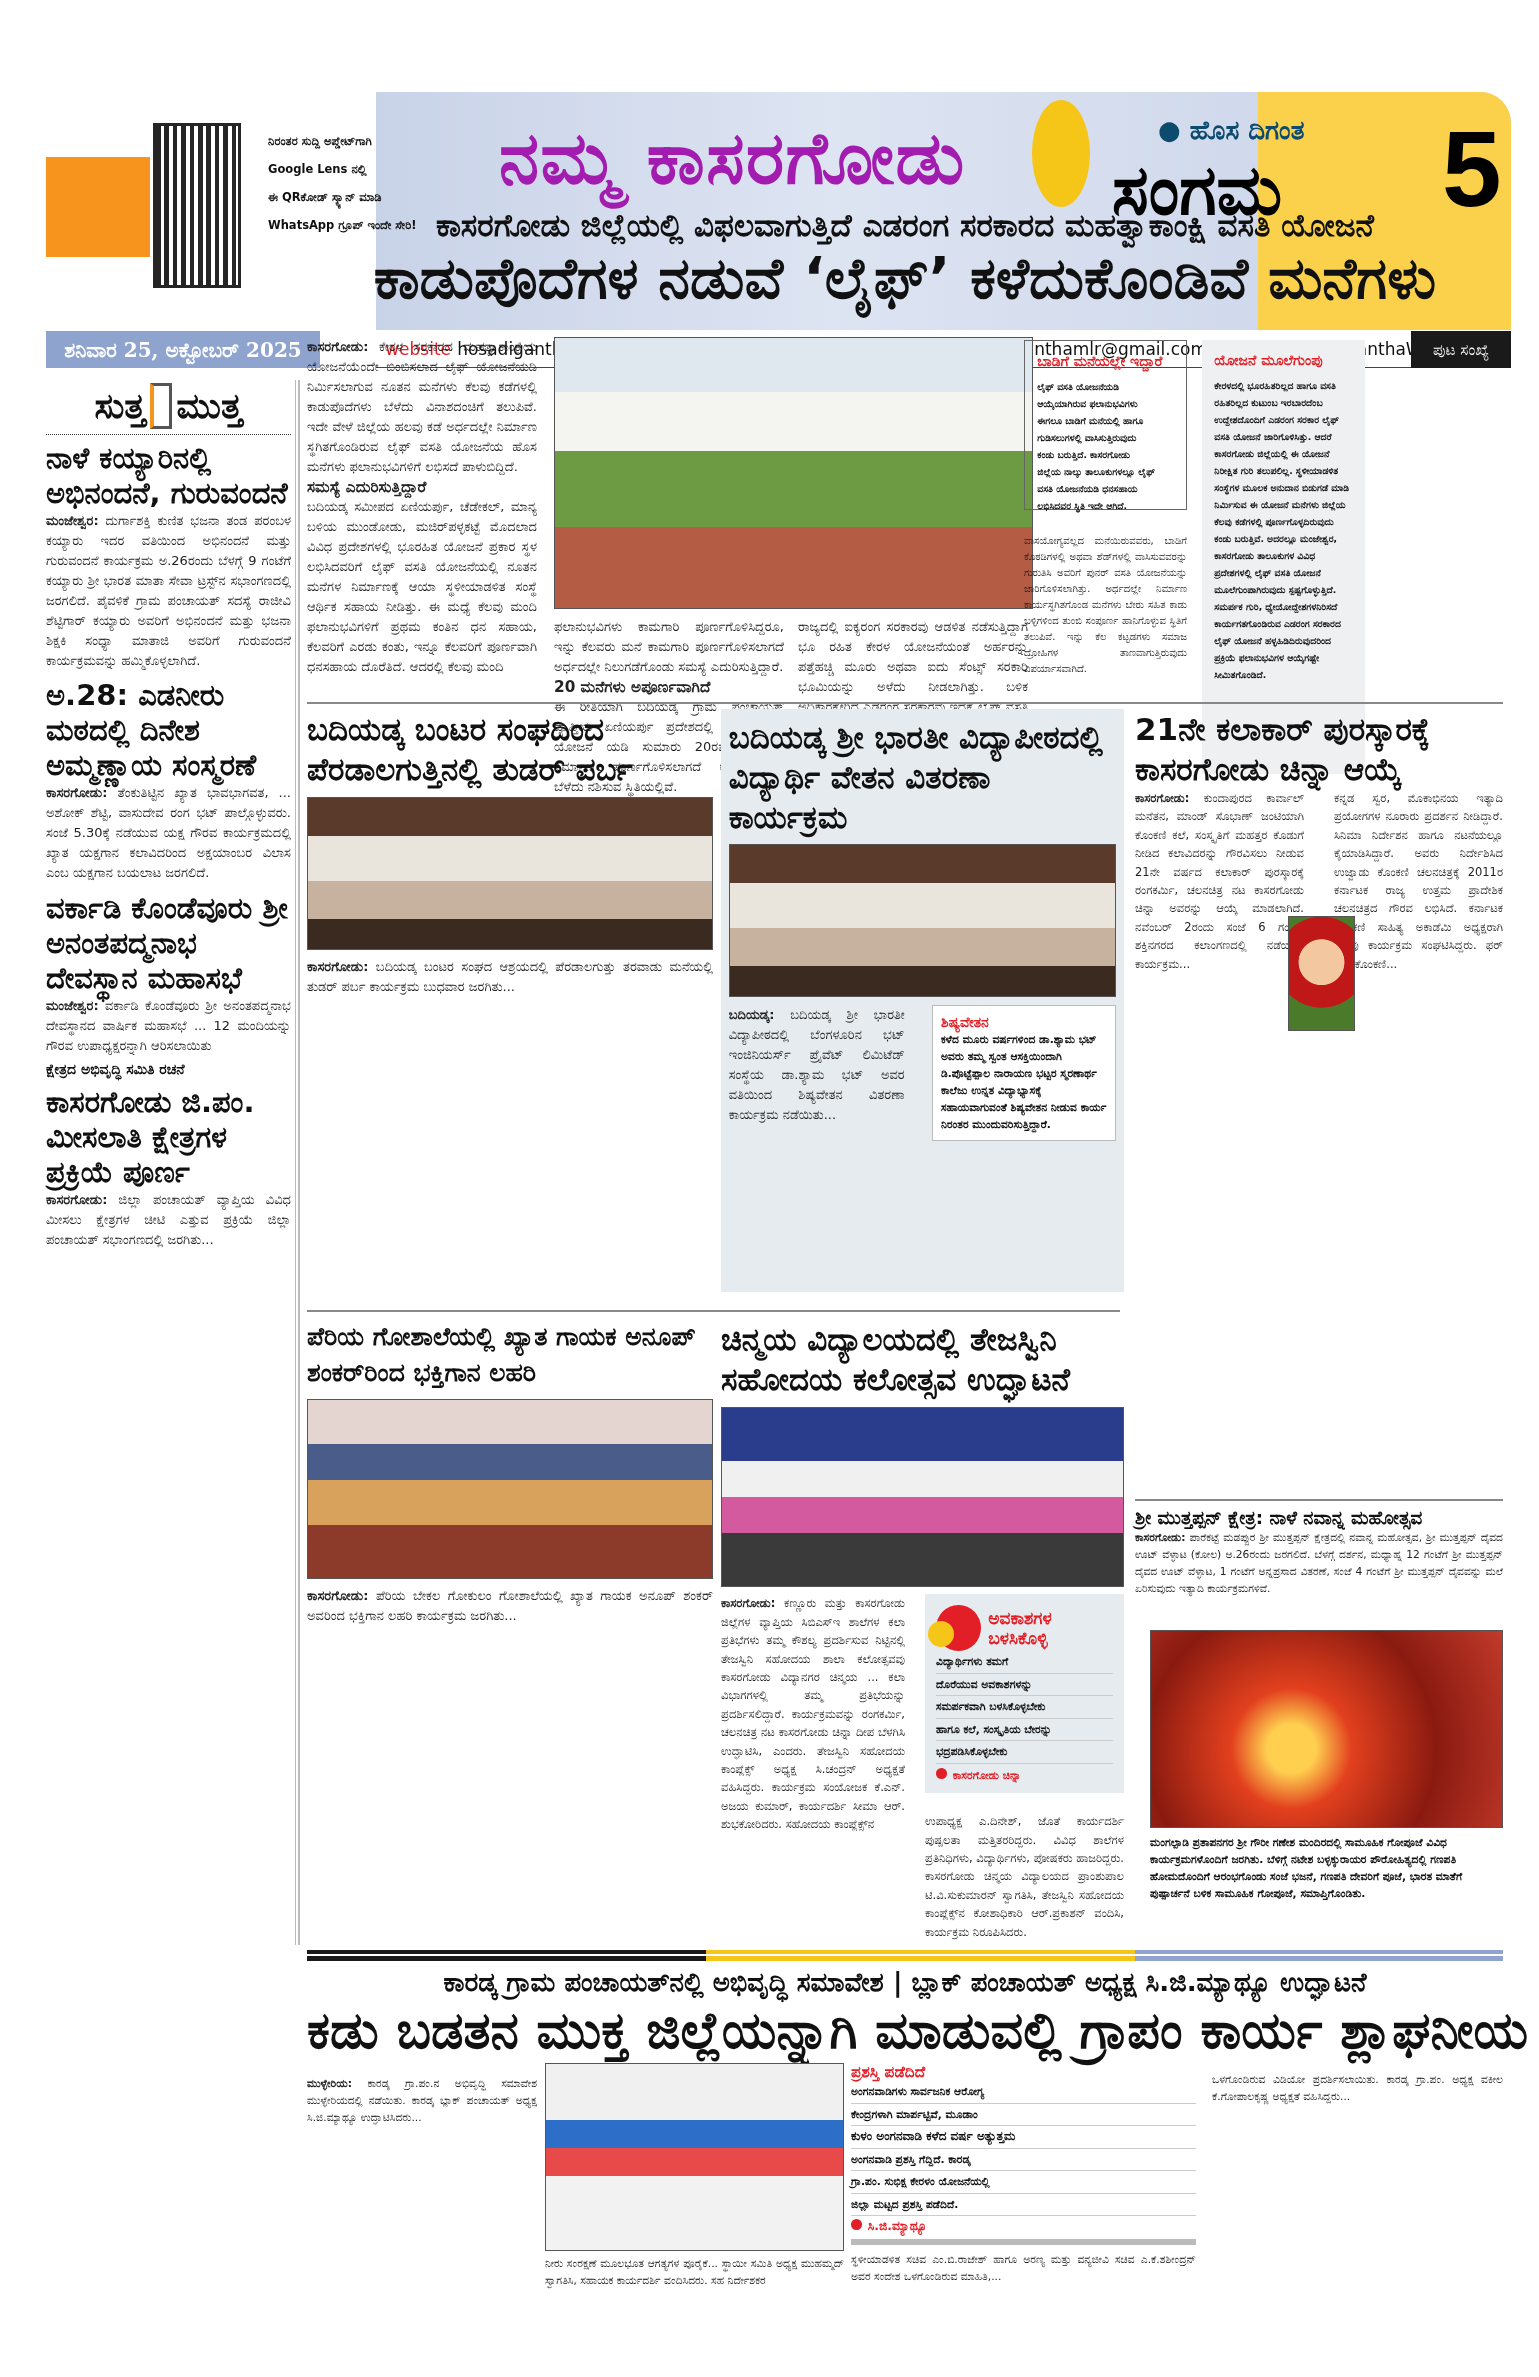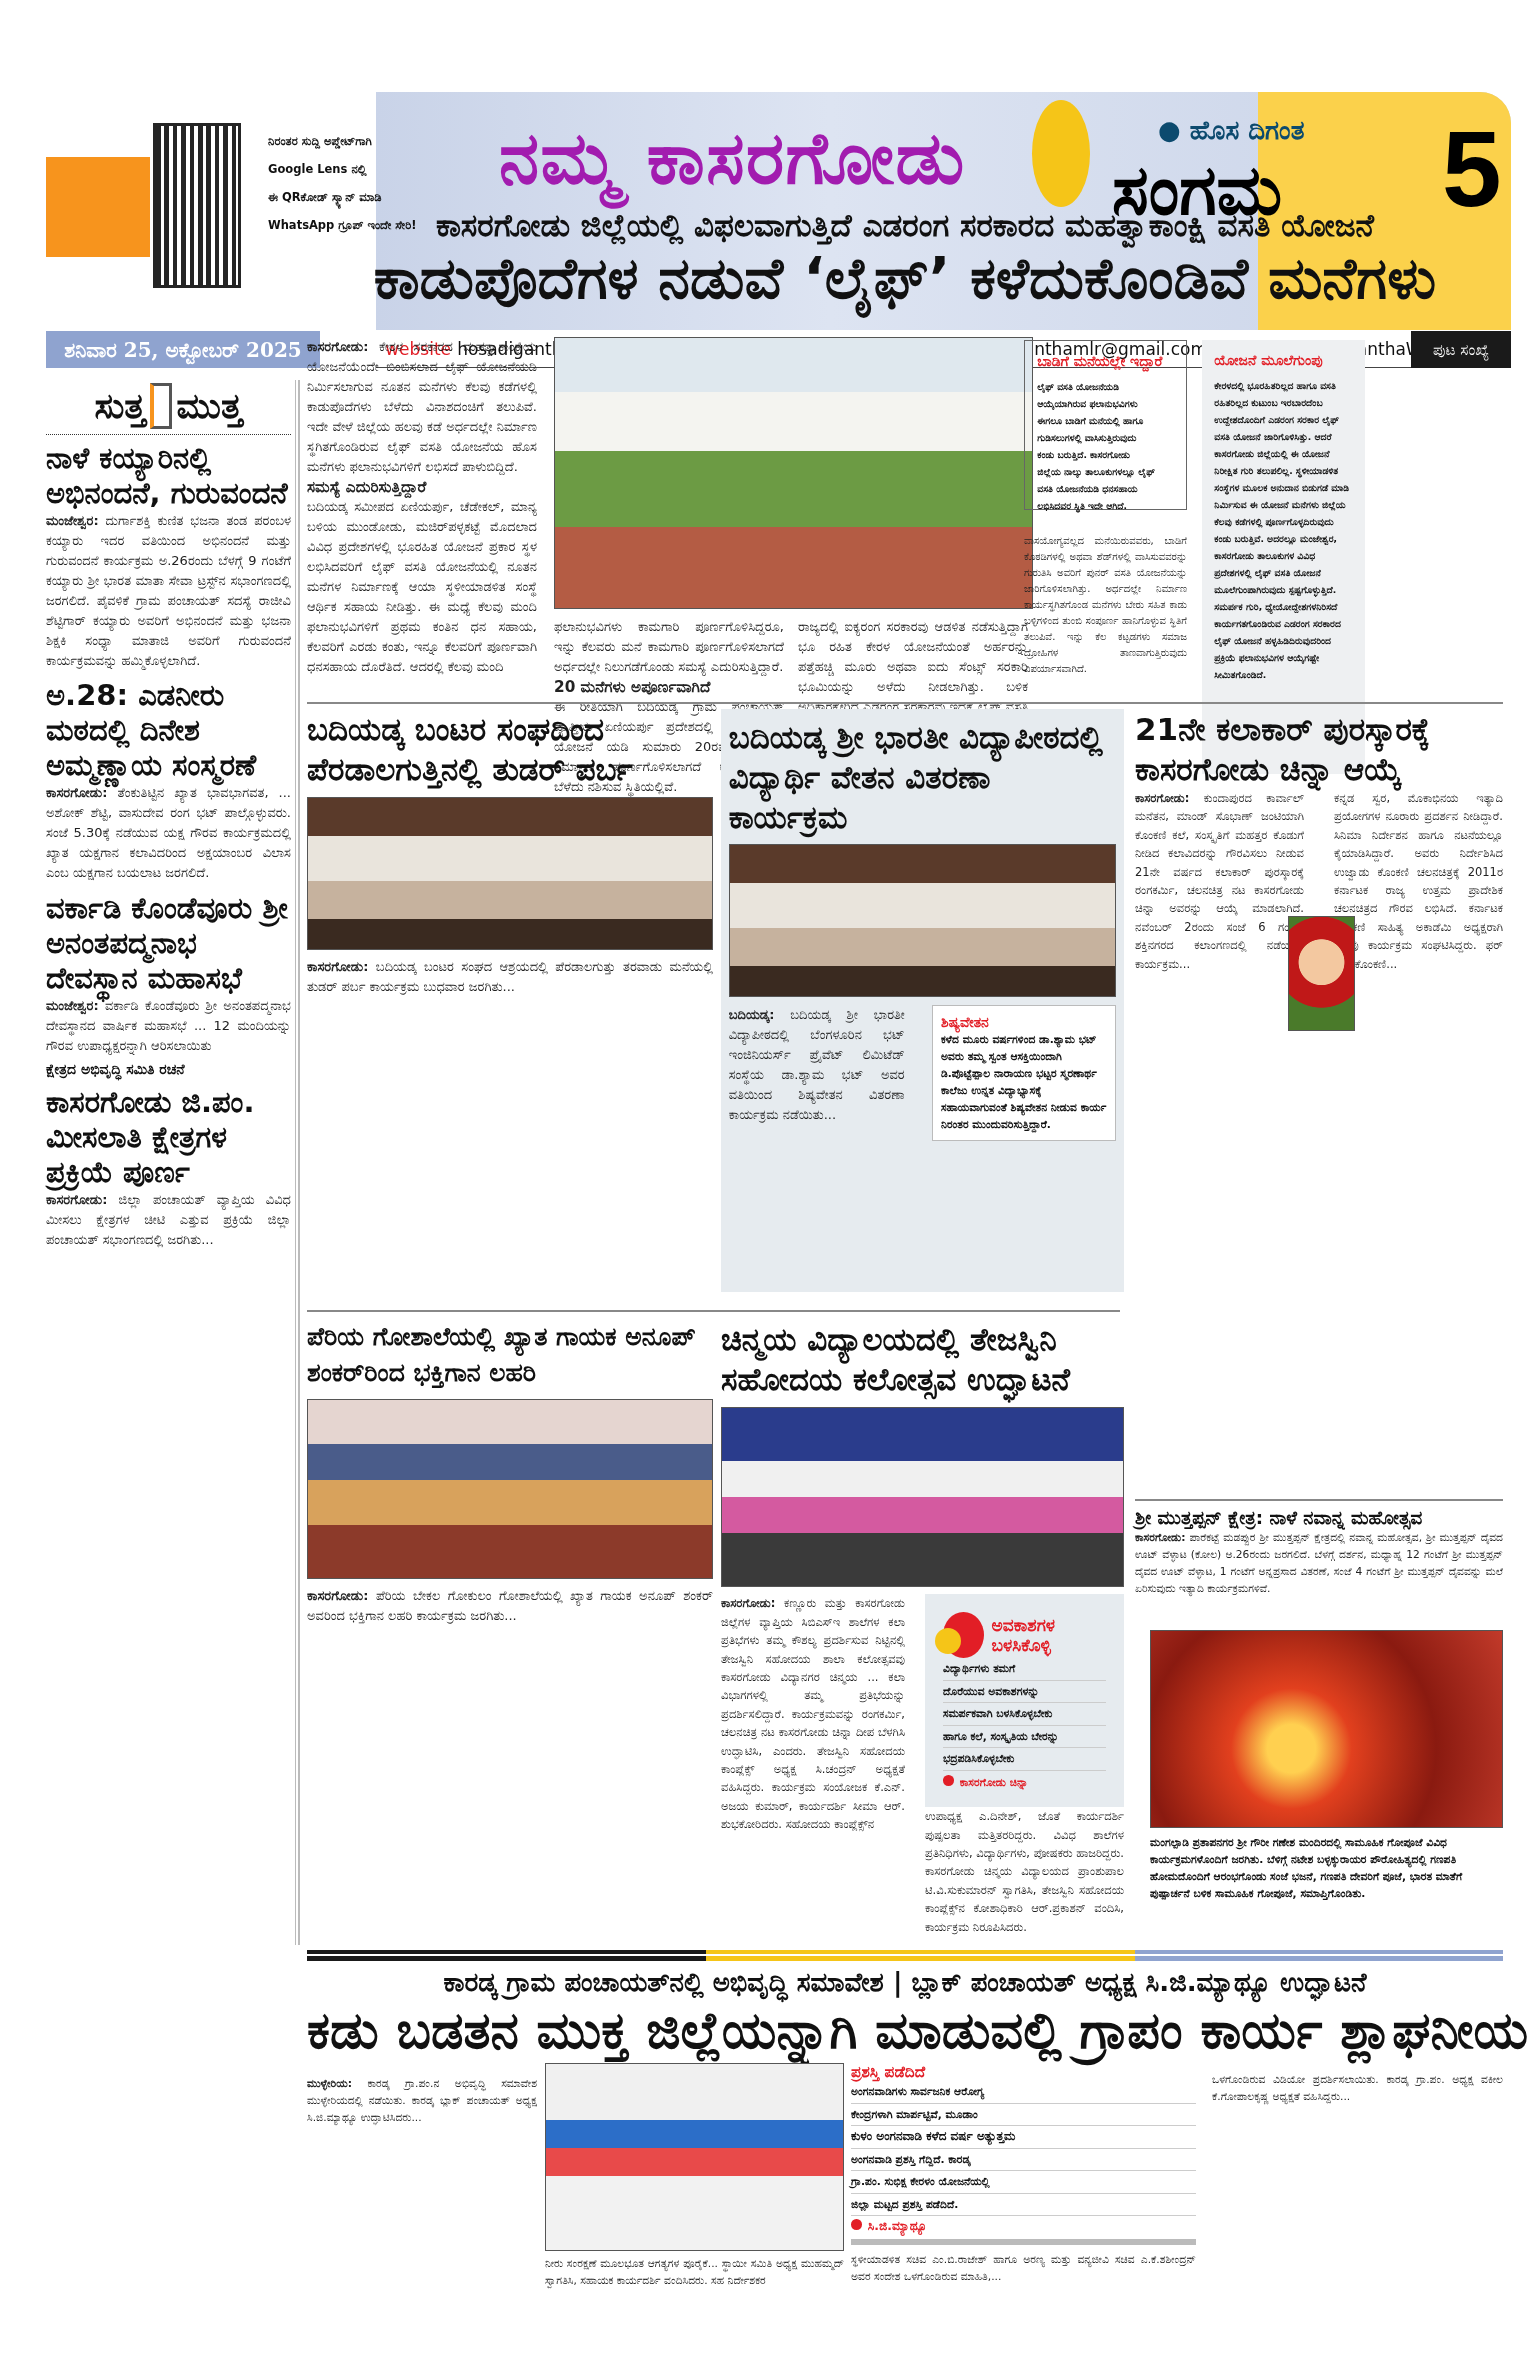--- a/index.html
+++ b/index.html
@@ -177,33 +177,33 @@
 <div class="abs" style="left:307px;top:1319px;width:406px">
   <div style="font-size:25px;font-weight:bold;line-height:36px">ಪೆರಿಯ ಗೋಶಾಲೆಯಲ್ಲಿ ಖ್ಯಾತ ಗಾಯಕ ಅನೂಪ್ ಶಂಕರ್‌ರಿಂದ ಭಕ್ತಿಗಾನ ಲಹರಿ</div>
   <div class="photo stage" style="height:180px;margin:7.7px 0"></div>
   <p class="body"><b>ಕಾಸರಗೋಡು:</b> <span>ಪೆರಿಯ ಬೇಕಲ ಗೋಕುಲಂ ಗೋಶಾಲೆಯಲ್ಲಿ ಖ್ಯಾತ ಗಾಯಕ ಅನೂಪ್ ಶಂಕರ್ ಅವರಿಂದ ಭಕ್ತಿಗಾನ ಲಹರಿ ಕಾರ್ಯಕ್ರಮ ಜರಗಿತು...</span></p>
 </div>
 <div class="abs" style="left:721px;top:1319px;width:403px">
   <div style="font-size:31px;font-weight:bold;line-height:40px">ಚಿನ್ಮಯ ವಿದ್ಯಾಲಯದಲ್ಲಿ ತೇಜಸ್ವಿನಿ ಸಹೋದಯ ಕಲೋತ್ಸವ ಉದ್ಘಾಟನೆ</div>
   <div class="photo blue" style="height:180px;margin:7.7px 0"></div>
   <p class="body" style="width:184px;float:left;font-size:11.5px;line-height:18.4px"><b>ಕಾಸರಗೋಡು:</b> <span>ಕಣ್ಣೂರು ಮತ್ತು ಕಾಸರಗೋಡು ಜಿಲ್ಲೆಗಳ ವ್ಯಾಪ್ತಿಯ ಸಿಬಿಎಸ್‌ಇ ಶಾಲೆಗಳ ಕಲಾ ಪ್ರತಿಭೆಗಳು ತಮ್ಮ ಕೌಶಲ್ಯ ಪ್ರದರ್ಶಿಸುವ ನಿಟ್ಟಿನಲ್ಲಿ ತೇಜಸ್ವಿನಿ ಸಹೋದಯ ಶಾಲಾ ಕಲೋತ್ಸವವು ಕಾಸರಗೋಡು ವಿದ್ಯಾನಗರ ಚಿನ್ಮಯ ... ಕಲಾ ವಿಭಾಗಗಳಲ್ಲಿ ತಮ್ಮ ಪ್ರತಿಭೆಯನ್ನು ಪ್ರದರ್ಶಿಸಲಿದ್ದಾರೆ. ಕಾರ್ಯಕ್ರಮವನ್ನು ರಂಗಕರ್ಮಿ, ಚಲನಚಿತ್ರ ನಟ ಕಾಸರಗೋಡು ಚಿನ್ನಾ ದೀಪ ಬೆಳಗಿಸಿ ಉದ್ಘಾಟಿಸಿ, ಎಂದರು. ತೇಜಸ್ವಿನಿ ಸಹೋದಯ ಕಾಂಪ್ಲೆಕ್ಸ್ ಅಧ್ಯಕ್ಷ ಸಿ.ಚಂದ್ರನ್ ಅಧ್ಯಕ್ಷತೆ ವಹಿಸಿದ್ದರು. ಕಾರ್ಯಕ್ರಮ ಸಂಯೋಜಕ ಕೆ.ಎನ್. ಅಜಯ ಕುಮಾರ್, ಕಾರ್ಯದರ್ಶಿ ಸೀಮಾ ಆರ್. ಶುಭಕೋರಿದರು. ಸಹೋದಯ ಕಾಂಪ್ಲೆಕ್ಸ್‌ನ</span></p>
   <div style="float:right;width:199px">
-    <div class="grey-bg" style="padding:18px">
+    <div class="grey-bg" style="padding:11px">
       <div style="display:flex;align-items:center;gap:7.7px">
         <span class="quote-icon"></span>
         <span style="color:#e21e26;font-weight:bold;font-size:17px">ಅವಕಾಶಗಳ ಬಳಸಿಕೊಳ್ಳಿ</span>
       </div>
       <div class="box-line" style="font-size:10.7px;line-height:21.5px">ವಿದ್ಯಾರ್ಥಿಗಳು ತಮಗೆ</div>
       <div class="box-line" style="font-size:10.7px;line-height:21.5px">ದೊರೆಯುವ ಅವಕಾಶಗಳನ್ನು</div>
       <div class="box-line" style="font-size:10.7px;line-height:21.5px">ಸಮರ್ಪಕವಾಗಿ ಬಳಸಿಕೊಳ್ಳಬೇಕು</div>
       <div class="box-line" style="font-size:10.7px;line-height:21.5px">ಹಾಗೂ ಕಲೆ, ಸಂಸ್ಕೃತಿಯ ಬೇರನ್ನು</div>
       <div class="box-line" style="font-size:10.7px;line-height:21.5px">ಭದ್ರಪಡಿಸಿಕೊಳ್ಳಬೇಕು</div>
       <div style="color:#e21e26;font-weight:bold;font-size:10.7px;margin-top:4.6px"><span class="red-dot"></span><span>ಕಾಸರಗೋಡು ಚಿನ್ನಾ</span></div>
     </div>
-    <p class="body" style="font-size:11.5px;line-height:18.4px;margin-top:0">ಉಪಾಧ್ಯಕ್ಷ ಎ.ದಿನೇಶ್, ಜೊತೆ ಕಾರ್ಯದರ್ಶಿ ಪುಷ್ಪಲತಾ ಮತ್ತಿತರರಿದ್ದರು. ವಿವಿಧ ಶಾಲೆಗಳ ಪ್ರತಿನಿಧಿಗಳು, ವಿದ್ಯಾರ್ಥಿಗಳು, ಪೋಷಕರು ಹಾಜರಿದ್ದರು. ಕಾಸರಗೋಡು ಚಿನ್ಮಯ ವಿದ್ಯಾಲಯದ ಪ್ರಾಂಶುಪಾಲ ಟಿ.ವಿ.ಸುಕುಮಾರನ್ ಸ್ವಾಗತಿಸಿ, ತೇಜಸ್ವಿನಿ ಸಹೋದಯ ಕಾಂಪ್ಲೆಕ್ಸ್‌ನ ಕೋಶಾಧಿಕಾರಿ ಆರ್.ಪ್ರಕಾಶನ್ ವಂದಿಸಿ, ಕಾರ್ಯಕ್ರಮ ನಿರೂಪಿಸಿದರು.</p>
+    <p class="body" style="font-size:11.5px;line-height:18.4px;margin-top:19px">ಉಪಾಧ್ಯಕ್ಷ ಎ.ದಿನೇಶ್, ಜೊತೆ ಕಾರ್ಯದರ್ಶಿ ಪುಷ್ಪಲತಾ ಮತ್ತಿತರರಿದ್ದರು. ವಿವಿಧ ಶಾಲೆಗಳ ಪ್ರತಿನಿಧಿಗಳು, ವಿದ್ಯಾರ್ಥಿಗಳು, ಪೋಷಕರು ಹಾಜರಿದ್ದರು. ಕಾಸರಗೋಡು ಚಿನ್ಮಯ ವಿದ್ಯಾಲಯದ ಪ್ರಾಂಶುಪಾಲ ಟಿ.ವಿ.ಸುಕುಮಾರನ್ ಸ್ವಾಗತಿಸಿ, ತೇಜಸ್ವಿನಿ ಸಹೋದಯ ಕಾಂಪ್ಲೆಕ್ಸ್‌ನ ಕೋಶಾಧಿಕಾರಿ ಆರ್.ಪ್ರಕಾಶನ್ ವಂದಿಸಿ, ಕಾರ್ಯಕ್ರಮ ನಿರೂಪಿಸಿದರು.</p>
   </div>
 </div>
 
 <div class="abs hrule" style="left:1135px;top:1499px;width:368px"></div>
 <div class="abs" style="left:1135px;top:1507px;width:368px">
   <div style="font-size:18.4px;font-weight:bold">ಶ್ರೀ ಮುತ್ತಪ್ಪನ್ ಕ್ಷೇತ್ರ: ನಾಳೆ ನವಾನ್ನ ಮಹೋತ್ಸವ</div>
   <p class="body" style="font-size:10.7px;line-height:17px"><b>ಕಾಸರಗೋಡು:</b> <span>ಪಾರೆಕಟ್ಟೆ ಮಡಪ್ಪುರ ಶ್ರೀ ಮುತ್ತಪ್ಪನ್ ಕ್ಷೇತ್ರದಲ್ಲಿ ನವಾನ್ನ ಮಹೋತ್ಸವ, ಶ್ರೀ ಮುತ್ತಪ್ಪನ್ ದೈವದ ಊಟ್ ವೆಳ್ಳಾಟ (ಕೋಲ) ಅ.26ರಂದು ಜರಗಲಿದೆ. ಬೆಳಗ್ಗೆ ದರ್ಶನ, ಮಧ್ಯಾಹ್ನ 12 ಗಂಟೆಗೆ ಶ್ರೀ ಮುತ್ತಪ್ಪನ್ ದೈವದ ಊಟ್ ವೆಳ್ಳಾಟ, 1 ಗಂಟೆಗೆ ಅನ್ನಪ್ರಸಾದ ವಿತರಣೆ, ಸಂಜೆ 4 ಗಂಟೆಗೆ ಶ್ರೀ ಮುತ್ತಪ್ಪನ್ ದೈವವನ್ನು ಮಲೆ ಏರಿಸುವುದು ಇತ್ಯಾದಿ ಕಾರ್ಯಕ್ರಮಗಳಿವೆ.</span></p>
 </div>
 <div class="abs photo fire" style="left:1150px;top:1630px;width:353px;height:198px"></div>
 <div class="abs" style="left:1150px;top:1834px;width:353px;font-size:10.7px;font-weight:bold;line-height:17px">ಮಂಗಲ್ಪಾಡಿ ಪ್ರತಾಪನಗರ ಶ್ರೀ ಗೌರೀ ಗಣೇಶ ಮಂದಿರದಲ್ಲಿ ಸಾಮೂಹಿಕ ಗೋಪೂಜೆ ವಿವಿಧ ಕಾರ್ಯಕ್ರಮಗಳೊಂದಿಗೆ ಜರಗಿತು. ಬೆಳಿಗ್ಗೆ ನಟೇಶ ಬಳ್ಳಕ್ಕುರಾಯರ ಪೌರೋಹಿತ್ಯದಲ್ಲಿ ಗಣಪತಿ ಹೋಮದೊಂದಿಗೆ ಆರಂಭಗೊಂಡು ಸಂಜೆ ಭಜನೆ, ಗಣಪತಿ ದೇವರಿಗೆ ಪೂಜೆ, ಭಾರತ ಮಾತೆಗೆ ಪುಷ್ಪಾರ್ಚನೆ ಬಳಿಕ ಸಾಮೂಹಿಕ ಗೋಪೂಜೆ, ಸಮಾಪ್ತಿಗೊಂಡಿತು.</div>

